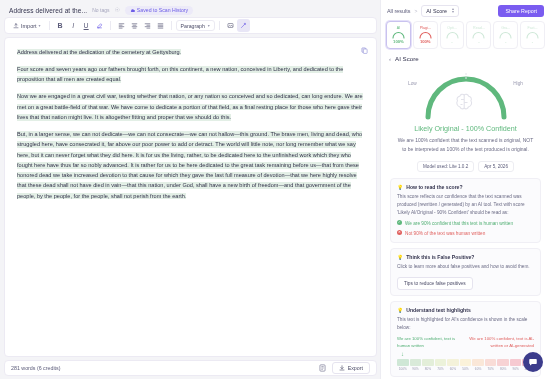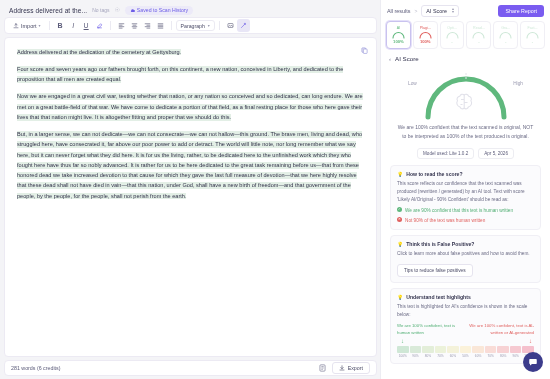--- a/index.html
+++ b/index.html
@@ -392,20 +392,21 @@
         <svg class="big-gauge" viewBox="0 0 104 56">
           <path d="M14 50 A 38 38 0 0 1 90 50" fill="none" stroke="#5fb87d" stroke-width="5" stroke-linecap="round"></path>
           <path d="M52 12 L52 4" stroke="#e3e3ea" stroke-width="1" stroke-dasharray="2 2"></path>
           <g stroke="#e2e2ea" stroke-width="1.1" fill="none">
             <path d="M46 40c-3-1-4-4-2.5-6.2-1.3-2 .2-4.4 2.3-4.6.6-1.9 3-2.5 4.4-1.2 1.4-1.3 3.8-.7 4.4 1.2 2.1.2 3.6 2.6 2.3 4.6C58.4 36 57.4 39 54.4 40c-.5 1.8-2.6 2.4-4.2 1.3-1.6 1.1-3.7.5-4.2-1.3z"></path>
             <path d="M50.2 28v13M47 32.5h3M53.5 35.5h-3.3M48.5 37.5h-2"></path>
           </g>
         </svg>
       </div>
 
+      <div class="verdict">Likely Original - 100% Confident</div>
       <div class="verdict-sub">We are 100% confident that the text scanned is original, NOT to be interpreted as 100% of the text produced is original.</div>
 
       <div class="badges">
         <span class="badge">Model used: Lite 1.0.2</span>
         <span class="badge">Apr 5, 2026</span>
       </div>
 
       <div class="infocard">
         <div class="ic-head">
           <span class="bulb">💡</span>

